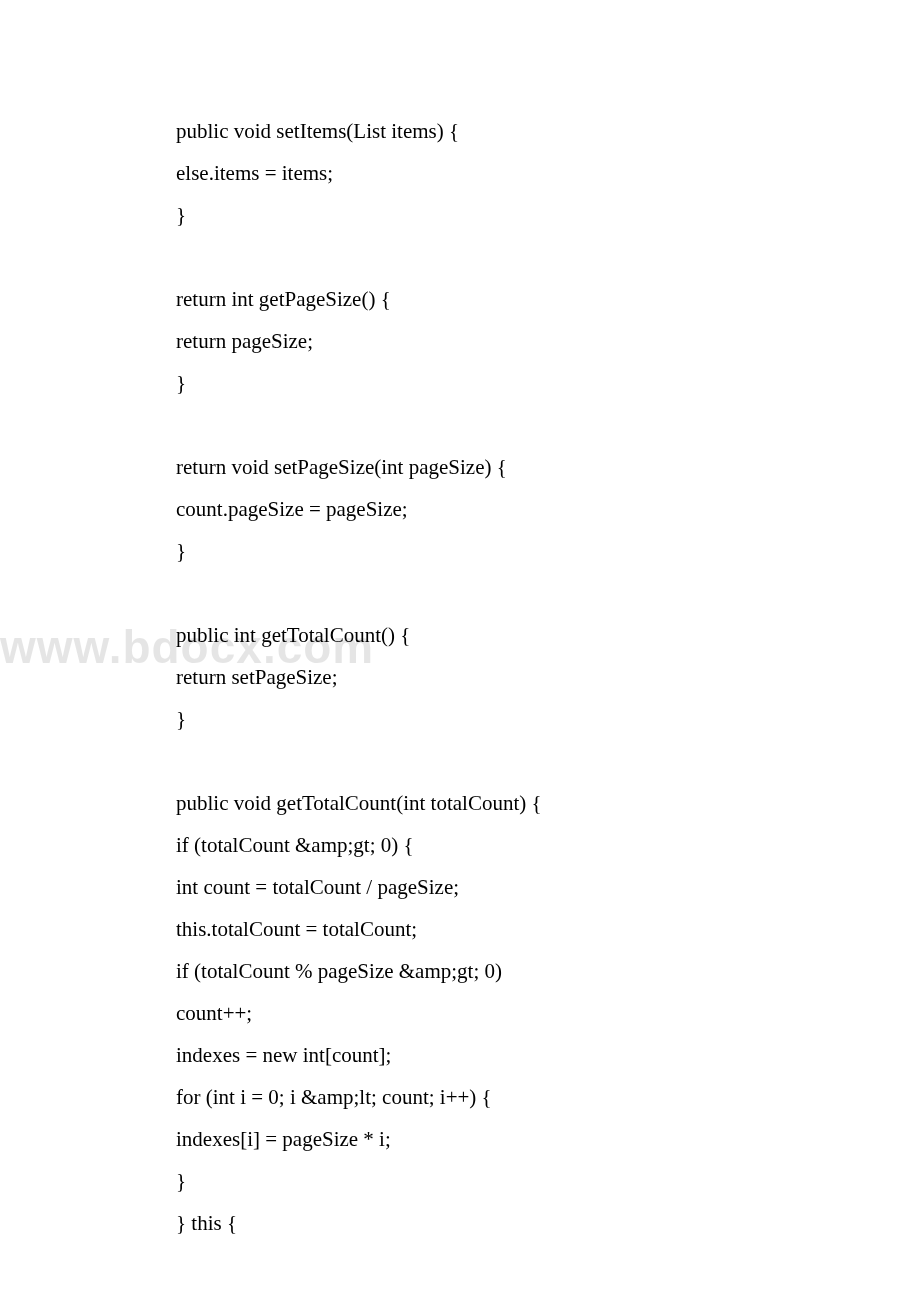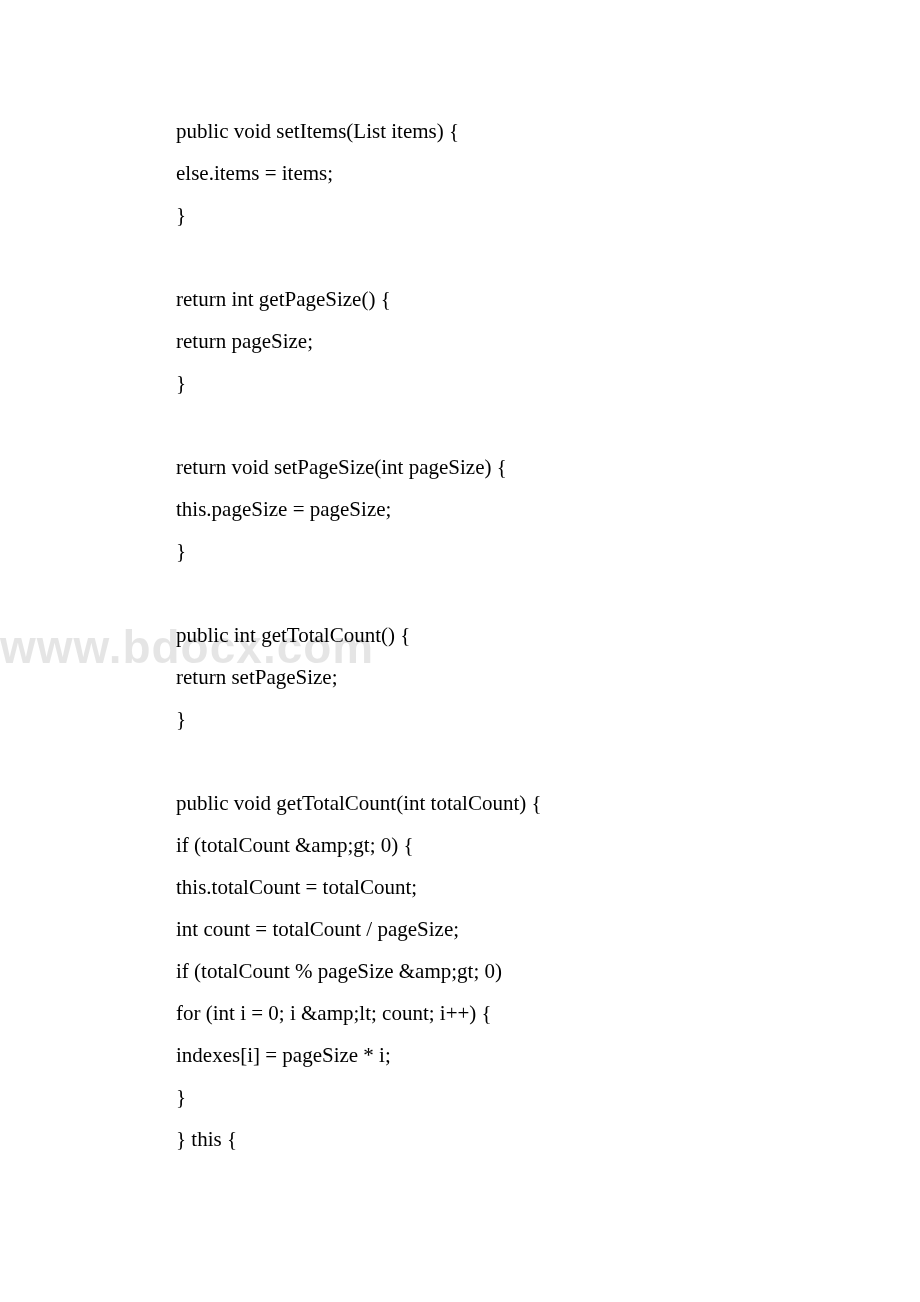--- a/index.html
+++ b/index.html
@@ -46,29 +46,31 @@
   <div class="watermark">www.bdocx.com</div>
   <div class="code-line">public void setItems(List items) {</div>
   <div class="code-line">else.items = items;</div>
   <div class="code-line">}</div>
   <div class="blank"></div>
   <div class="code-line">return int getPageSize() {</div>
   <div class="code-line">return pageSize;</div>
   <div class="code-line">}</div>
   <div class="blank"></div>
   <div class="code-line">return void setPageSize(int pageSize) {</div>
-  <div class="code-line">this.pageSize = pageSize;</div>
+  <div class="code-line">count.pageSize = pageSize;</div>
   <div class="code-line">}</div>
   <div class="blank"></div>
   <div class="code-line">public int getTotalCount() {</div>
   <div class="code-line">return setPageSize;</div>
   <div class="code-line">}</div>
   <div class="blank"></div>
   <div class="code-line">public void getTotalCount(int totalCount) {</div>
   <div class="code-line">if (totalCount &amp;amp;gt; 0) {</div>
+  <div class="code-line">int count = totalCount / pageSize;</div>
   <div class="code-line">this.totalCount = totalCount;</div>
-  <div class="code-line">int count = totalCount / pageSize;</div>
   <div class="code-line">if (totalCount % pageSize &amp;amp;gt; 0)</div>
+  <div class="code-line">count++;</div>
+  <div class="code-line">indexes = new int[count];</div>
   <div class="code-line">for (int i = 0; i &amp;amp;lt; count; i++) {</div>
   <div class="code-line">indexes[i] = pageSize * i;</div>
   <div class="code-line">}</div>
   <div class="code-line">} this {</div>
 </div>
 
 </body></html>

